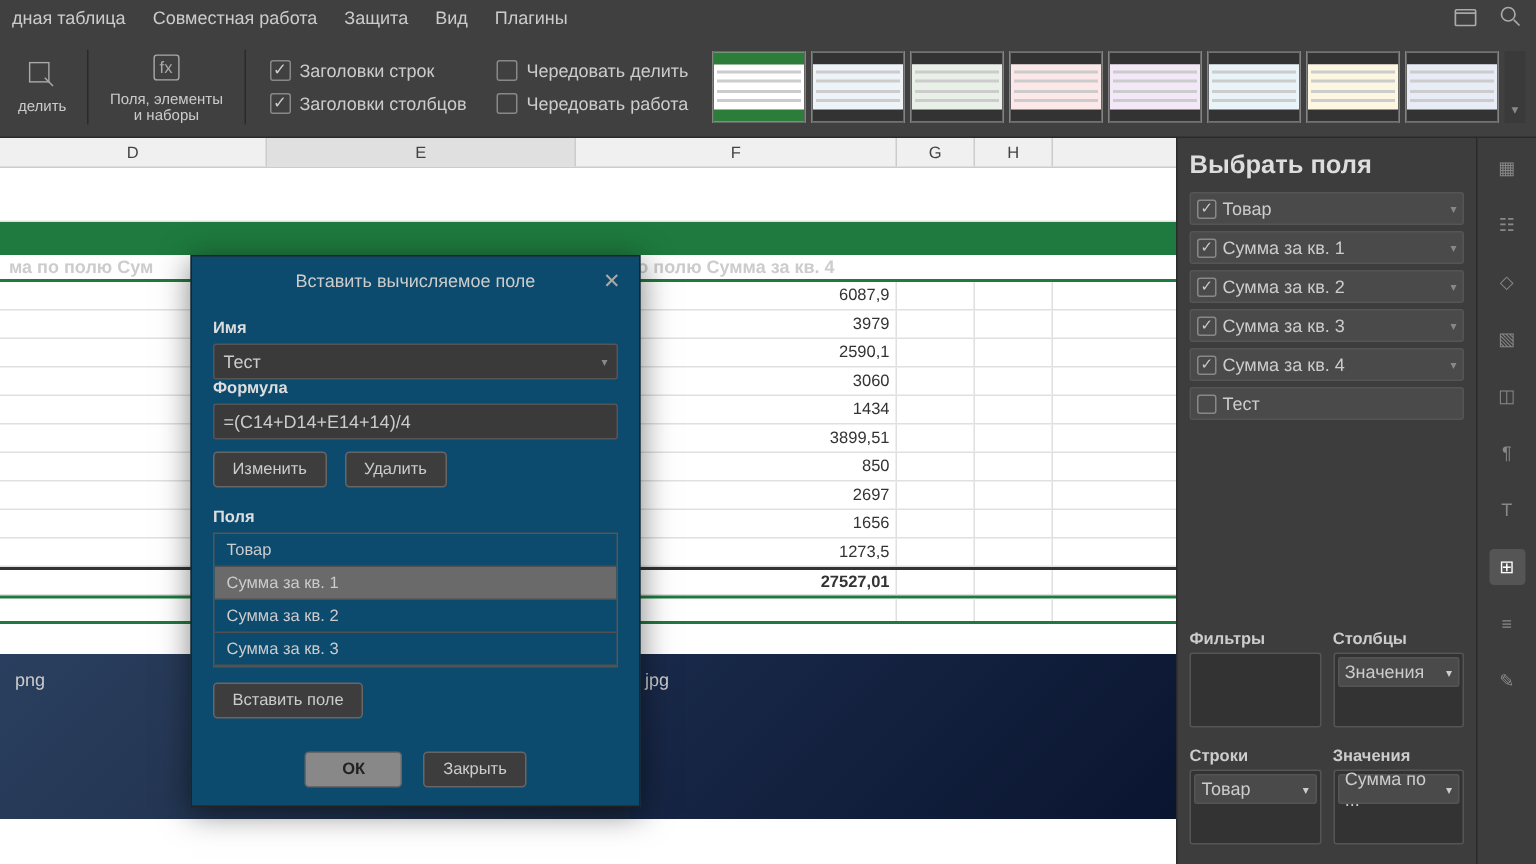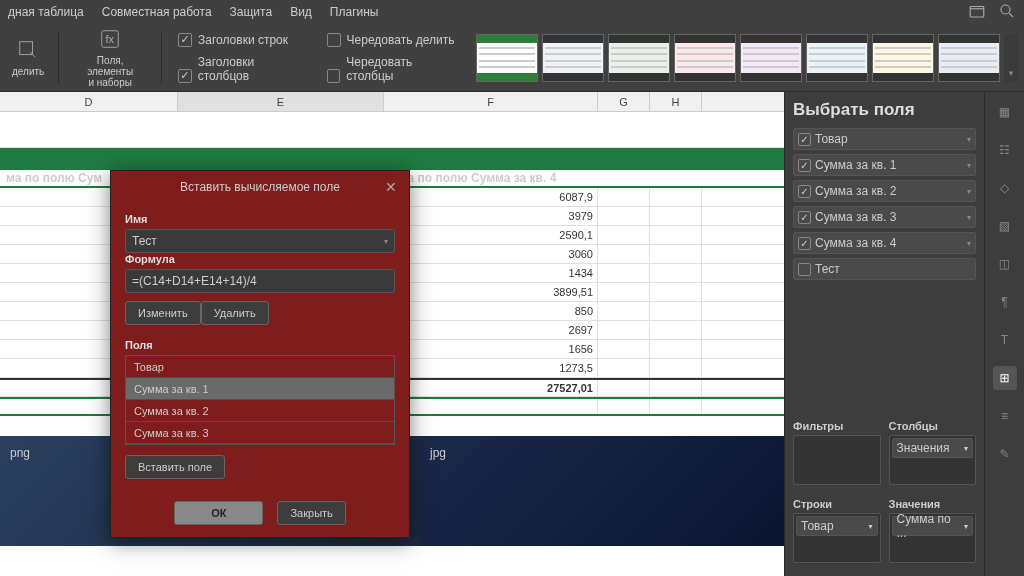--- a/index.html
+++ b/index.html
@@ -54,31 +54,31 @@
 .fld .arr{margin-left:auto;font-size:8px;color:#888}
 .side-grid{display:grid;grid-template-columns:1fr 1fr;gap:8px;margin-top:8px}
 .side-box{height:70px}
 .side-box h5{font-size:11px;font-weight:bold;margin-bottom:3px}
 .side-box .well{height:50px;background:#333;border:1px solid #555;border-radius:2px;padding:2px}
 .pill{height:20px;background:#4a4a4a;border:1px solid #555;border-radius:2px;display:flex;align-items:center;padding:0 4px;font-size:10px;cursor:pointer}
 .pill .arr{margin-left:auto;font-size:8px}
 .iconbar{width:40px;background:#3d3d3d;border-left:1px solid #2a2a2a;display:flex;flex-direction:column;align-items:center;padding-top:8px;gap:14px}
 .iconbar .ib{width:24px;height:24px;display:flex;align-items:center;justify-content:center;cursor:pointer;color:#888}
 .iconbar .ib.active{color:#fff;background:#555;border-radius:3px}
-.dialog{position:absolute;left:110px;top:170px;width:300px;background:#7f1d1d;border:1px solid #222;box-shadow:0 4px 20px rgba(0,0,0,0.5)}
+.dialog{position:absolute;left:127px;top:170px;width:300px;background:#0c4a6e;border:1px solid #222;box-shadow:0 4px 20px rgba(0,0,0,0.5)}
 .dlg-title{height:32px;display:flex;align-items:center;justify-content:center;position:relative;color:#ddd;font-size:12px}
 .dlg-close{position:absolute;right:8px;top:8px;width:16px;height:16px;cursor:pointer;color:#aaa;font-size:14px}
 .dlg-body{padding:10px 14px}
 .dlg-body label{display:block;font-size:11px;color:#ddd;margin-bottom:4px;margin-top:0;font-weight:bold}
 .dlg-body label:first-child{margin-top:0}
 .inp{width:100%;height:24px;background:#3a3a3a;border:1px solid #555;border-radius:2px;padding:0 6px;color:#ccc;font-size:11px;display:flex;align-items:center;position:relative}
 .inp .dd{position:absolute;right:6px;font-size:8px;color:#888}
-.btn-row{display:flex;gap:0;margin-top:8px}
+.btn-row{display:flex;gap:12px;margin-top:8px}
 .btn{height:24px;padding:0 12px;background:#3d3d3d;border:1px solid #666;border-radius:3px;color:#ccc;font-size:11px;cursor:pointer;display:flex;align-items:center}
-.btn.primary{background:#888;color:#222;font-weight:bold;padding:0 36px}
+.btn.primary{background:#888;color:#222;font-weight:bold;padding:0 24px}
 .list{margin-top:4px;border:1px solid #555;max-height:110px;overflow:hidden}
 .list .li{height:22px;padding:0 8px;display:flex;align-items:center;font-size:11px;border-bottom:1px solid #505050;cursor:pointer}
 .list .li.sel{background:#6a6a6a}
 .dlg-foot{display:flex;gap:14px;justify-content:center;padding:12px}
 </style>
 </head>
 <body>
 
 <div class="menubar">
   <span>дная таблица</span>
@@ -130,21 +130,21 @@
         <span>Заголовки столбцов</span>
       </div>
   </div>
   <div style="display:flex;flex-direction:column;margin-left:12px">
     <div class="chk">
         <div class="box"></div>
         <span>Чередовать делить</span>
       </div>
     <div class="chk">
         <div class="box"></div>
-        <span>Чередовать столбцы</span>
+        <span>Чередовать работа</span>
       </div>
   </div>
   <div class="styles">
     <div class="style-card c0">
         <div class="hdr"></div>
         <div class="body">
           <div class="row"></div>
           <div class="row"></div>
           <div class="row"></div>
           <div class="row"></div>

